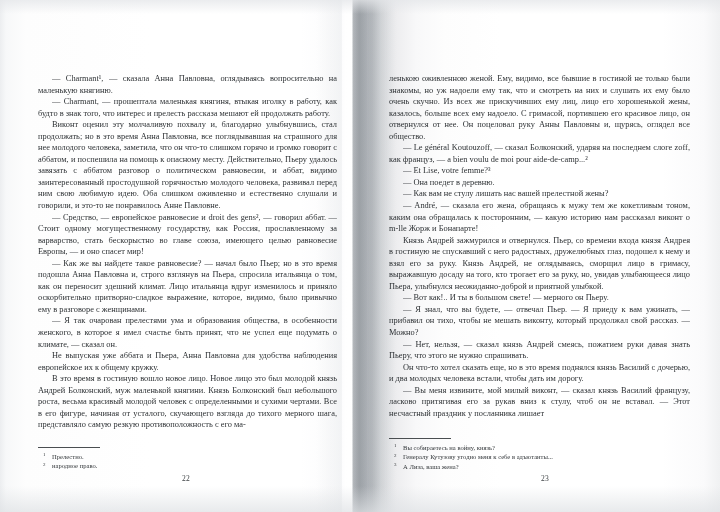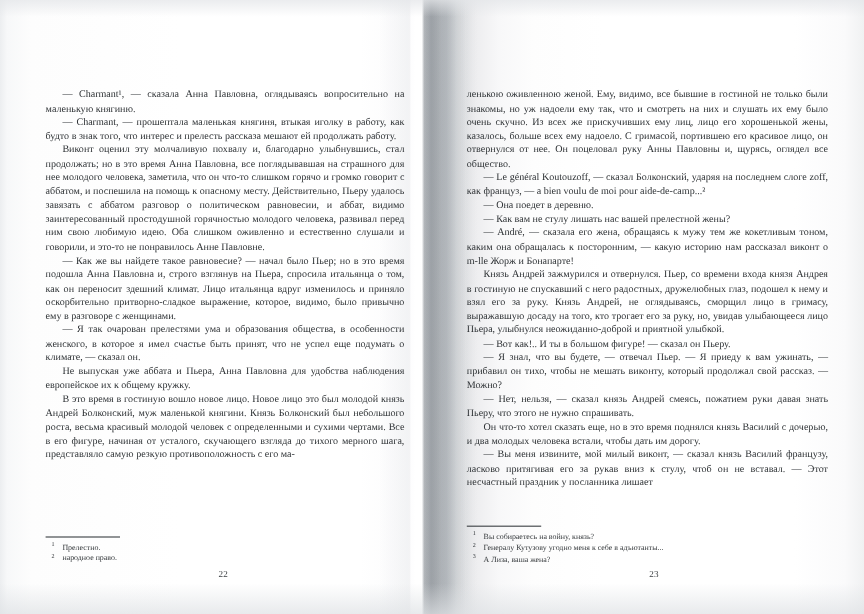--- a/index.html
+++ b/index.html
@@ -221,20 +221,21 @@
 
   <div class="page-left-inner-shade"></div>
   <div class="gutter-highlight"></div>
   <div class="gutter-shadow"></div>
   <div class="gutter-shadow-deep"></div>
 
   <div class="textblock" id="tb-left">
     <p>— Charmant¹, — сказала Анна Павловна, оглядываясь вопросительно на маленькую княгиню.</p>
     <p>— Charmant, — прошептала маленькая княгиня, втыкая иголку в работу, как будто в знак того, что интерес и прелесть рассказа мешают ей продолжать работу.</p>
     <p>Виконт оценил эту молчаливую похвалу и, благодарно улыбнувшись, стал продолжать; но в это время Анна Павловна, все поглядывавшая на страшного для нее молодого человека, заметила, что он что-то слишком горячо и громко говорит с аббатом, и поспешила на помощь к опасному месту. Действительно, Пьеру удалось завязать с аббатом разговор о политическом равновесии, и аббат, видимо заинтересованный простодушной горячностью молодого человека, развивал перед ним свою любимую идею. Оба слишком оживленно и естественно слушали и говорили, и это-то не понравилось Анне Павловне.</p>
+    <p>— Средство, — европейское равновесие и droit des gens², — говорил аббат. — Стоит одному могущественному государству, как Россия, прославленному за варварство, стать бескорыстно во главе союза, имеющего целью равновесие Европы, — и оно спасет мир!</p>
     <p>— Как же вы найдете такое равновесие? — начал было Пьер; но в это время подошла Анна Павловна и, строго взглянув на Пьера, спросила итальянца о том, как он переносит здешний климат. Лицо итальянца вдруг изменилось и приняло оскорбительно притворно-сладкое выражение, которое, видимо, было привычно ему в разговоре с женщинами.</p>
     <p>— Я так очарован прелестями ума и образования общества, в особенности женского, в которое я имел счастье быть принят, что не успел еще подумать о климате, — сказал он.</p>
     <p>Не выпуская уже аббата и Пьера, Анна Павловна для удобства наблюдения европейское их к общему кружку.</p>
     <p>В это время в гостиную вошло новое лицо. Новое лицо это был молодой князь Андрей Болконский, муж маленькой княгини. Князь Болконский был небольшого роста, весьма красивый молодой человек с определенными и сухими чертами. Все в его фигуре, начиная от усталого, скучающего взгляда до тихого мерного шага, представляло самую резкую противоположность с его ма-</p>
   </div>
 
   <div class="footnotes" id="fn-left">
     <div class="fn-rule"></div>
     <div class="fn-item">
       <span class="fn-mark">1</span>
@@ -244,25 +245,26 @@
       <span class="fn-mark">2</span>
       <span>народное право.</span>
     </div>
   </div>
 
   <div class="folio" id="folio-left">22</div>
 
   <div class="textblock" id="tb-right">
     <p class="noindent">ленькою оживленною женой. Ему, видимо, все бывшие в гостиной не только были знакомы, но уж надоели ему так, что и смотреть на них и слушать их ему было очень скучно. Из всех же прискучивших ему лиц, лицо его хорошенькой жены, казалось, больше всех ему надоело. С гримасой, портившею его красивое лицо, он отвернулся от нее. Он поцеловал руку Анны Павловны и, щурясь, оглядел все общество.</p>
     <p>— Le général Koutouzoff, — сказал Болконский, ударяя на последнем слоге zoff, как француз, — a bien voulu de moi pour aide-de-camp...²</p>
+    <p>— Et Lise, votre femme?³</p>
     <p>— Она поедет в деревню.</p>
     <p>— Как вам не стулу лишать нас вашей прелестной жены?</p>
     <p>— André, — сказала его жена, обращаясь к мужу тем же кокетливым тоном, каким она обращалась к посторонним, — какую историю нам рассказал виконт о m-lle Жорж и Бонапарте!</p>
     <p>Князь Андрей зажмурился и отвернулся. Пьер, со времени входа князя Андрея в гостиную не спускавший с него радостных, дружелюбных глаз, подошел к нему и взял его за руку. Князь Андрей, не оглядываясь, сморщил лицо в гримасу, выражавшую досаду на того, кто трогает его за руку, но, увидав улыбающееся лицо Пьера, улыбнулся неожиданно-доброй и приятной улыбкой.</p>
-    <p>— Вот как!.. И ты в большом фигуре! — сказал он Пьеру.</p>
+    <p>— Вот как!.. И ты в большом свете! — мерного он Пьеру.</p>
     <p>— Я знал, что вы будете, — отвечал Пьер. — Я приеду к вам ужинать, — прибавил он тихо, чтобы не мешать виконту, который продолжал свой рассказ. — Можно?</p>
     <p>— Нет, нельзя, — сказал князь Андрей смеясь, пожатием руки давая знать Пьеру, что этого не нужно спрашивать.</p>
     <p>Он что-то хотел сказать еще, но в это время поднялся князь Василий с дочерью, и два молодых человека встали, чтобы дать им дорогу.</p>
     <p>— Вы меня извините, мой милый виконт, — сказал князь Василий французу, ласково притягивая его за рукав вниз к стулу, чтоб он не вставал. — Этот несчастный праздник у посланника лишает</p>
   </div>
 
   <div class="footnotes" id="fn-right">
     <div class="fn-rule"></div>
     <div class="fn-item">
       <span class="fn-mark">1</span>

